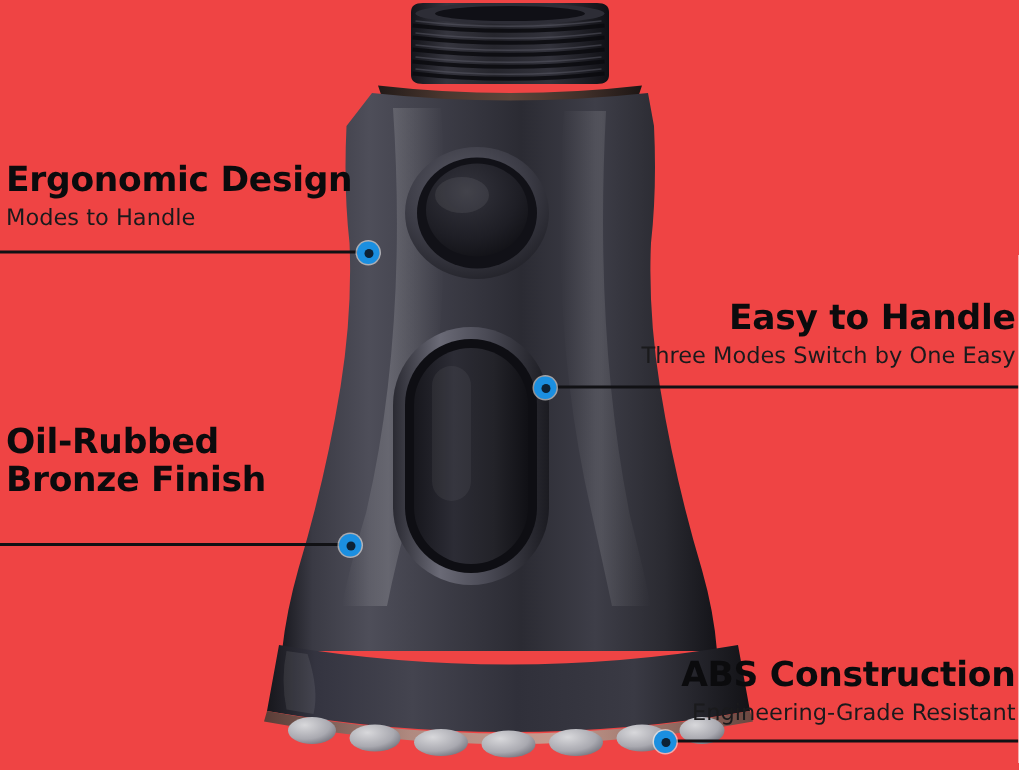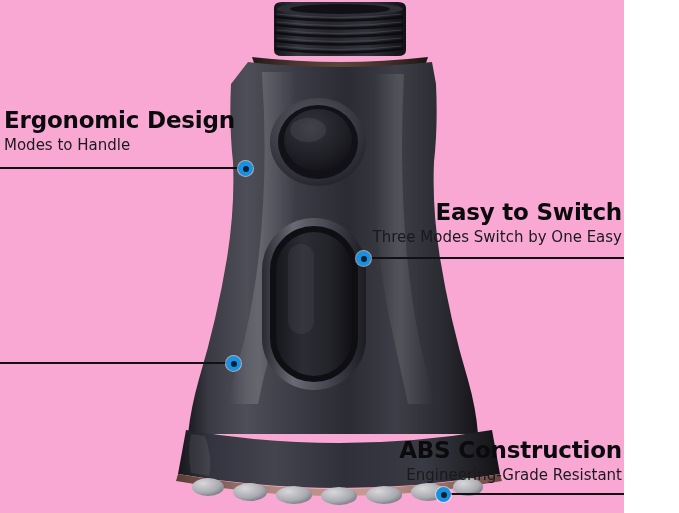--- a/index.html
+++ b/index.html
@@ -6,23 +6,23 @@
   html, body {
     margin: 0;
     padding: 0;
     background: #ffffff;
   }
   body {
     font-family: "DejaVu Sans", "Liberation Sans", sans-serif;
   }
   .stage {
     position: relative;
-    width: 624px;
+    width: 679px;
     height: 513px;
-    background: #f9a8d4;
+    background: #ef4444;
     overflow: hidden;
   }
 
   
   .callout { position: absolute; }
   .callout .title {
     font-weight: 700;
     font-size: 23px;
     line-height: 25px;
     color: #0b0b0d;
@@ -220,27 +220,29 @@
   </svg>
 
   <div class="callout left" style="left:4px; top:108px; width:240px;">
     <div class="title">Ergonomic Design</div>
     <div class="subtitle">Modes to Handle</div>
   </div>
   <div class="leader" style="left:0px; top:167px; width:244px;"></div>
   <div class="marker" style="left:238px; top:161px;"></div>
 
   <div class="callout right" style="right:2px; top:200px; width:380px;">
-    <div class="title">Easy to Switch</div>
+    <div class="title">Easy to Handle</div>
     <div class="subtitle">Three Modes Switch by One Easy</div>
   </div>
   <div class="leader" style="left:370px; top:257px; width:309px;"></div>
   <div class="marker" style="left:356px; top:251px;"></div>
 
   <div class="callout left" style="left:4px; top:283px; width:240px;">
+    <div class="title">Oil-Rubbed
+Bronze Finish</div>
   </div>
   <div class="leader" style="left:0px; top:362px; width:232px;"></div>
   <div class="marker" style="left:226px; top:356px;"></div>
 
   <div class="callout right" style="right:2px; top:438px; width:340px;">
     <div class="title">ABS Construction</div>
     <div class="subtitle">Engineering-Grade Resistant</div>
   </div>
   <div class="leader" style="left:450px; top:493px; width:229px;"></div>
   <div class="marker" style="left:436px; top:487px;"></div>

